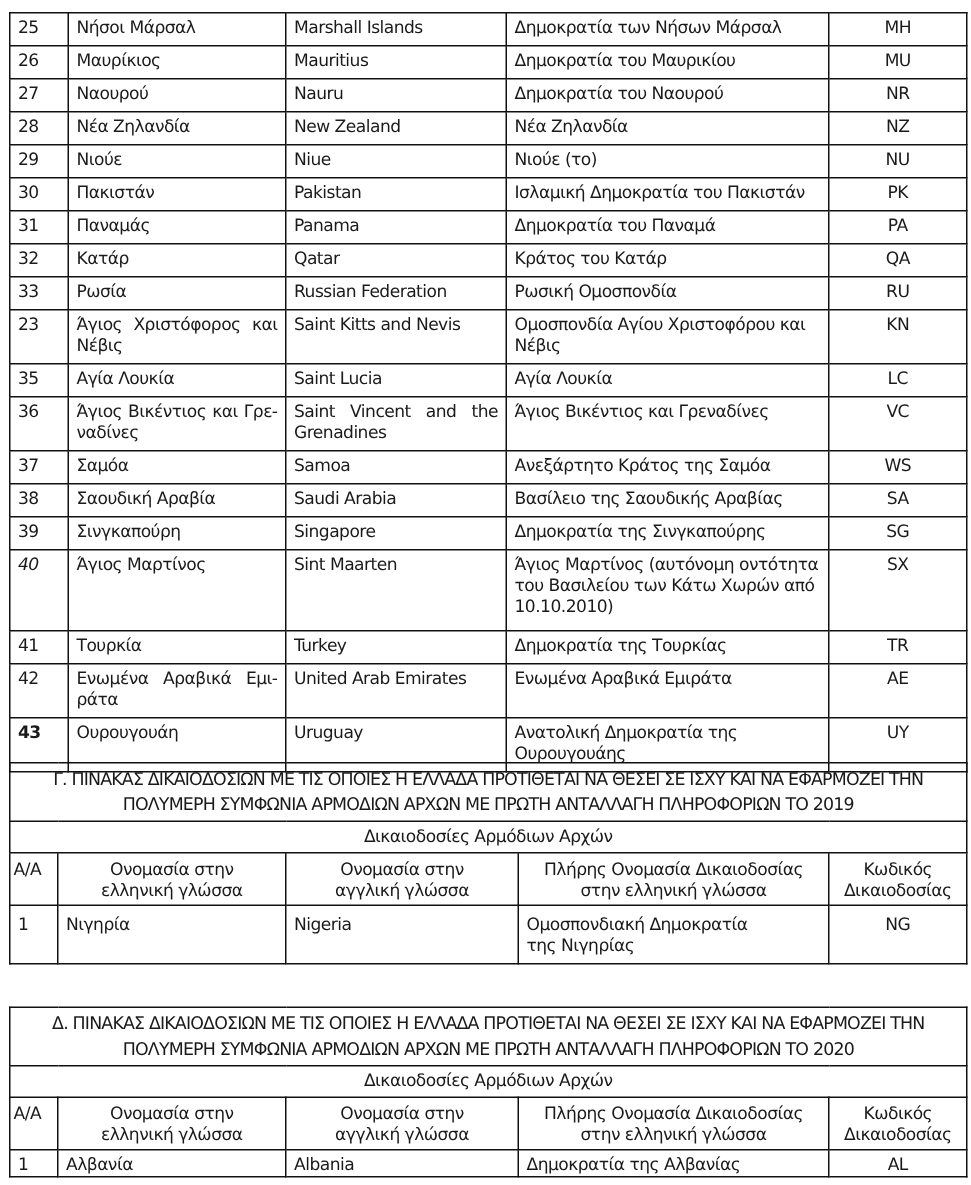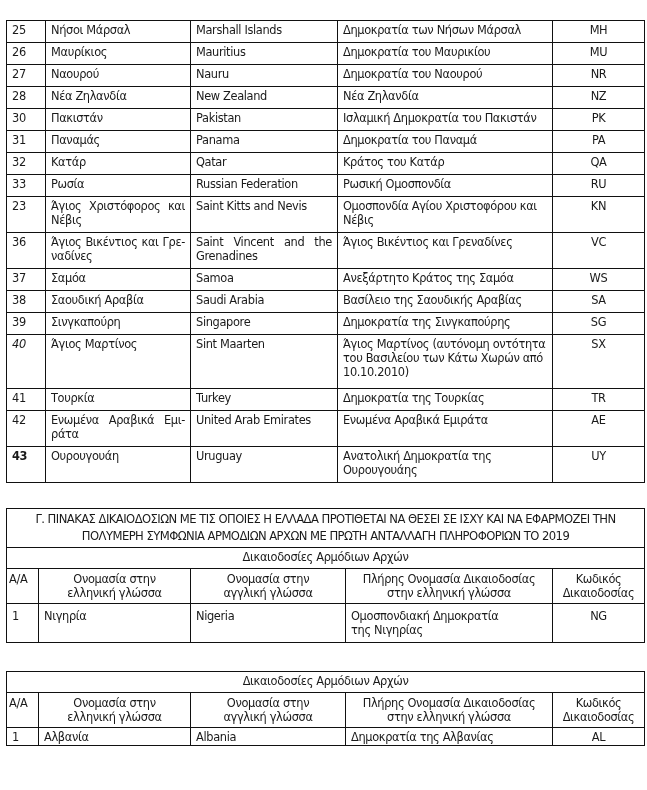--- a/index.html
+++ b/index.html
@@ -3,21 +3,21 @@
 <meta charset="utf-8">
 <style>
   html, body { margin: 0; padding: 0; background: #fff; }
   body { width: 647px; height: 790px; position: relative; overflow: hidden;
          font-family: "DejaVu Sans", sans-serif; color: #1a1a1a; }
   table { border-collapse: collapse; position: absolute; left: 6px; width: 638px; table-layout: fixed; }
   td, th { border: 1.3px solid #111; font-size: 11.4px; line-height: 14px; vertical-align: top;
            padding: 2px 5px 1px 5px; font-weight: normal; letter-spacing: -0.35px; }
   .c { text-align: center; }
   .just { text-align: justify; text-align-last: left; }
-  #t1 { top: 20px; padding-left: 35px; }
+  #t1 { top: 8px; padding-left: 35px; }
   #t1 td { height: 18px; }
   .title { text-align: center; font-size: 11.6px; line-height: 17px; letter-spacing: -0.55px; padding: 2px 3px; }
   .sub { text-align: center; padding: 2px 21px; height: 16px; }
   .hdr { text-align: center; padding: 3px 3px; }
   #t2 { top: 508px; }
   #t3 { top: 671px; }
 </style>
 </head>
 <body>
 
@@ -52,20 +52,27 @@
         <td class="c">NR</td>
       </tr>
       <tr>
         <td>28</td>
         <td class="just">Νέα Ζηλανδία</td>
         <td class="just">New Zealand</td>
         <td>Νέα Ζηλανδία</td>
         <td class="c">NZ</td>
       </tr>
       <tr>
+        <td>29</td>
+        <td class="just">Νιούε</td>
+        <td class="just">Niue</td>
+        <td>Νιούε (το)</td>
+        <td class="c">NU</td>
+      </tr>
+      <tr>
         <td>30</td>
         <td class="just">Πακιστάν</td>
         <td class="just">Pakistan</td>
         <td>Ισλαμική Δημοκρατία του Πακιστάν</td>
         <td class="c">PK</td>
       </tr>
       <tr>
         <td>31</td>
         <td class="just">Παναμάς</td>
         <td class="just">Panama</td>
@@ -85,20 +92,27 @@
         <td class="just">Russian Federation</td>
         <td>Ρωσική Ομοσπονδία</td>
         <td class="c">RU</td>
       </tr>
       <tr>
         <td style="height: 32px;">23</td>
         <td class="just">Άγιος Χριστόφορος και Νέβις</td>
         <td class="just">Saint Kitts and Nevis</td>
         <td>Ομοσπονδία Αγίου Χριστοφόρου και Νέβις</td>
         <td class="c">KN</td>
+      </tr>
+      <tr>
+        <td>35</td>
+        <td class="just">Αγία Λουκία</td>
+        <td class="just">Saint Lucia</td>
+        <td>Αγία Λουκία</td>
+        <td class="c">LC</td>
       </tr>
       <tr>
         <td style="height: 32px;">36</td>
         <td class="just">Άγιος Βικέντιος και Γρε-ναδίνες</td>
         <td class="just">Saint Vincent and the Grenadines</td>
         <td>Άγιος Βικέντιος και Γρεναδίνες</td>
         <td class="c">VC</td>
       </tr>
       <tr>
         <td>37</td>
@@ -186,20 +200,23 @@
 
 <table id="t3">
   <colgroup>
       <col style="width:32px">
       <col style="width:152px">
       <col style="width:155px">
       <col style="width:207px">
       <col style="width:92px">
     </colgroup>
   <tbody>
+      <tr>
+        <td colspan="5" class="title"><span>Δ. ΠΙΝΑΚΑΣ ΔΙΚΑΙΟΔΟΣΙΩΝ ΜΕ ΤΙΣ ΟΠΟΙΕΣ Η ΕΛΛΑΔΑ ΠΡΟΤΙΘΕΤΑΙ ΝΑ ΘΕΣΕΙ ΣΕ ΙΣΧΥ ΚΑΙ ΝΑ ΕΦΑΡΜΟΖΕΙ ΤΗΝ</span><br><span>ΠΟΛΥΜΕΡΗ ΣΥΜΦΩΝΙΑ ΑΡΜΟΔΙΩΝ ΑΡΧΩΝ ΜΕ ΠΡΩΤΗ ΑΝΤΑΛΛΑΓΗ ΠΛΗΡΟΦΟΡΙΩΝ ΤΟ 2020</span></td>
+      </tr>
   <tr>
         <td colspan="5" class="sub">Δικαιοδοσίες Αρμόδιων Αρχών</td>
       </tr>
   <tr>
     <td style="padding:3px 2px">Α/Α</td>
     <td class="hdr"><span>Ονομασία στην</span><br><span>ελληνική γλώσσα</span></td>
     <td class="hdr"><span>Ονομασία στην</span><br><span>αγγλική γλώσσα</span></td>
     <td class="hdr"><span>Πλήρης Ονομασία Δικαιοδοσίας</span><br><span>στην ελληνική γλώσσα</span></td>
     <td class="hdr"><span>Κωδικός</span><br><span>Δικαιοδοσίας</span></td>
   </tr>

